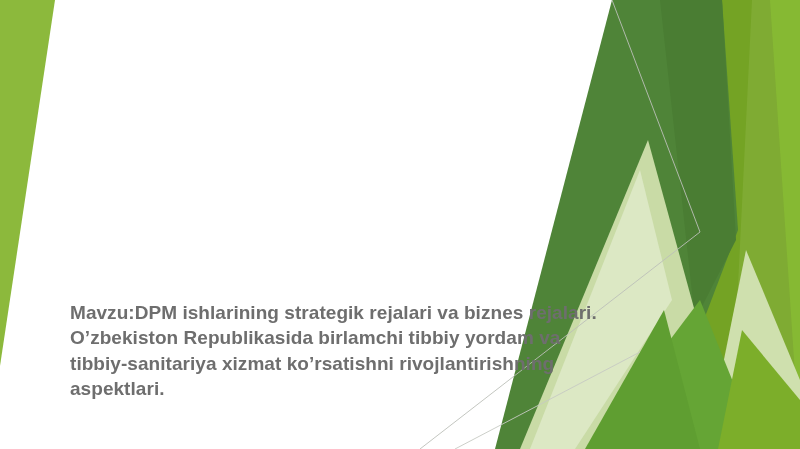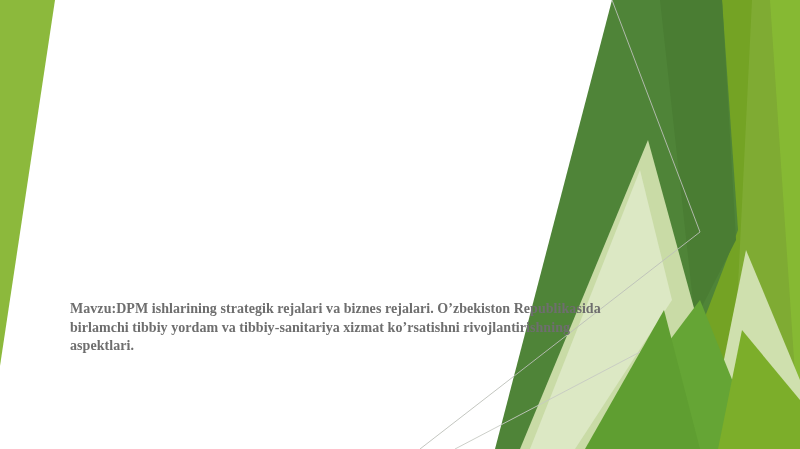--- a/index.html
+++ b/index.html
@@ -27,22 +27,22 @@
   }
   #title-block {
     position: absolute;
     left: 70px;
     top: 300px;
     width: 545px;
     z-index: 5;
   }
   #title-text {
     margin: 0;
-    font-family: Liberation Serif, serif;
-    font-size: 14px;
+    font-family: Liberation Sans, sans-serif;
+    font-size: 19px;
     font-weight: bold;
     line-height: 1.33;
     color: #6e6e6e;
     letter-spacing: 0.05px;
     white-space: pre-wrap;
   }
 </style>
 </head>
 <body>
 

